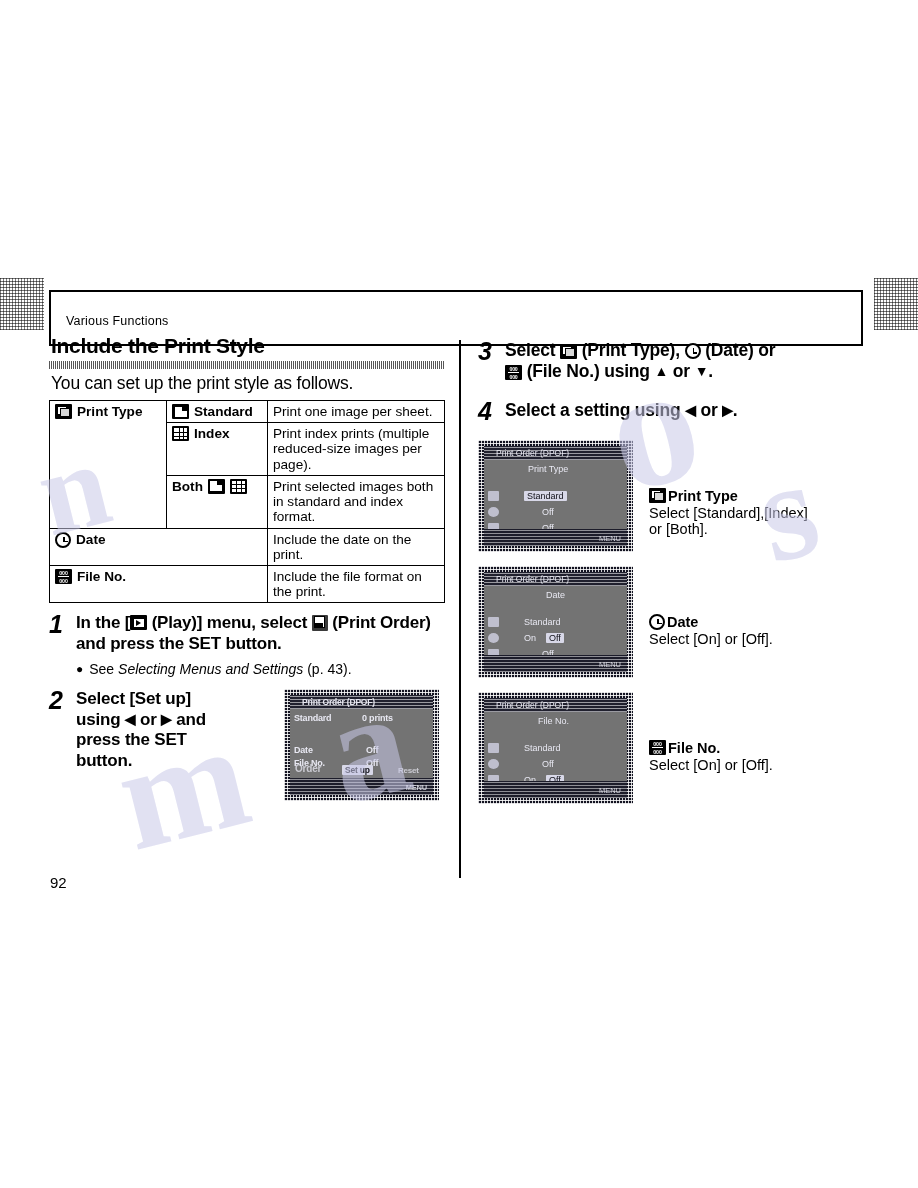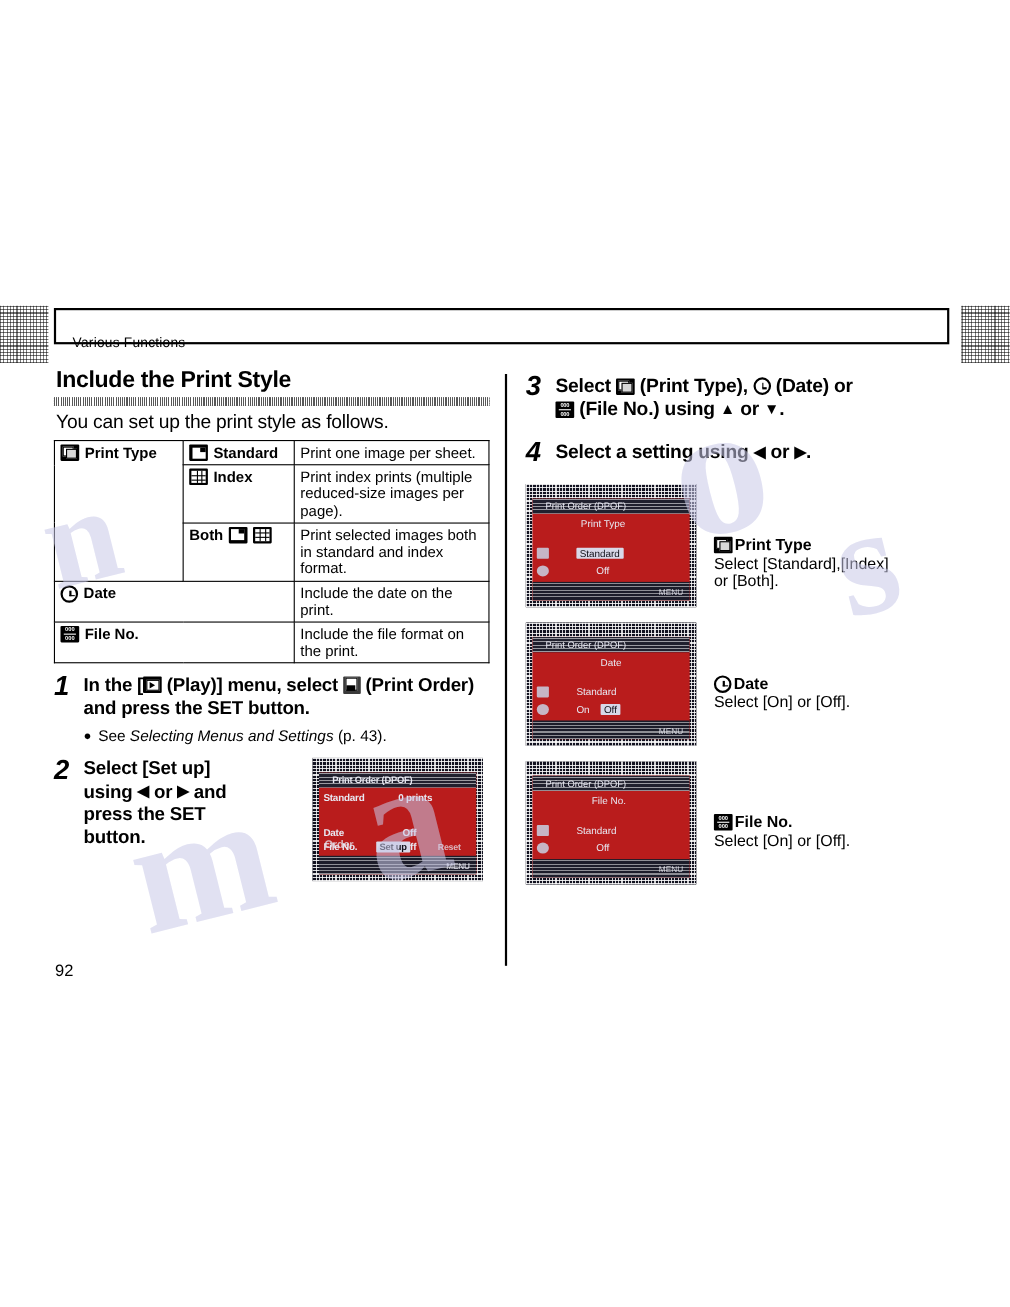--- a/index.html
+++ b/index.html
@@ -27,21 +27,21 @@
     background-image:
       repeating-linear-gradient(0deg, rgba(0,0,0,.55) 0 1px, rgba(0,0,0,0) 1px 3px),
       repeating-linear-gradient(90deg, rgba(0,0,0,.5) 0 1px, rgba(0,0,0,0) 1px 3px);
     background-color:#fff;
   }
   .tab.left{left:0;top:278px;width:44px;height:52px;}
   .tab.right{left:874px;top:278px;width:44px;height:52px;}
 
   
   .hdr{
-    position:absolute;left:49px;top:280px;width:814px;height:33px;
+    position:absolute;left:49px;top:290px;width:814px;height:56px;
     border:2px solid #000;box-sizing:border-box;background:#fff;z-index:3;
   }
   .hdr-label{
     position:absolute;left:15px;top:22px;font-size:12.5px;
     font-family:"Liberation Sans", sans-serif;color:#000;letter-spacing:.2px;
   }
 
   
   .colL{position:absolute;left:49px;top:334px;width:398px;z-index:3;}
   .colR{position:absolute;left:478px;top:340px;width:392px;z-index:3;}
@@ -143,21 +143,21 @@
     border:0;overflow:hidden;flex:none;
     font-family:"Liberation Sans", sans-serif;
   }
   .lcd .frame{
     position:absolute;inset:0;
     background-image:
       repeating-linear-gradient(0deg, rgba(255,255,255,.85) 0 1px, rgba(0,0,0,0) 1px 3px),
       repeating-linear-gradient(90deg, rgba(255,255,255,.8) 0 1px, rgba(0,0,0,0) 1px 3px);
     background-color:#121220;
   }
-  .lcd .inner{position:absolute;inset:6px;background:#b91c1c;overflow:hidden;margin-top:7px;}
+  .lcd .inner{position:absolute;inset:6px;background:#737373;overflow:hidden;}
   .lcd .t{position:absolute;color:#e8e8f2;white-space:nowrap;}
   .lcd .hl{background:#d8d8e8;color:#101018;padding:0 3px;border-radius:1px;}
   .lcd .titlebar{
     position:absolute;left:0;right:0;top:0;height:14px;
     background-image:repeating-linear-gradient(0deg, rgba(255,255,255,.55) 0 1px, rgba(0,0,0,0) 1px 3px);
     background-color:#20202e;
   }
   .lcd .botbar{
     position:absolute;left:0;right:0;bottom:0;height:17px;
     background-image:repeating-linear-gradient(0deg, rgba(255,255,255,.5) 0 1px, rgba(0,0,0,0) 1px 3px);

